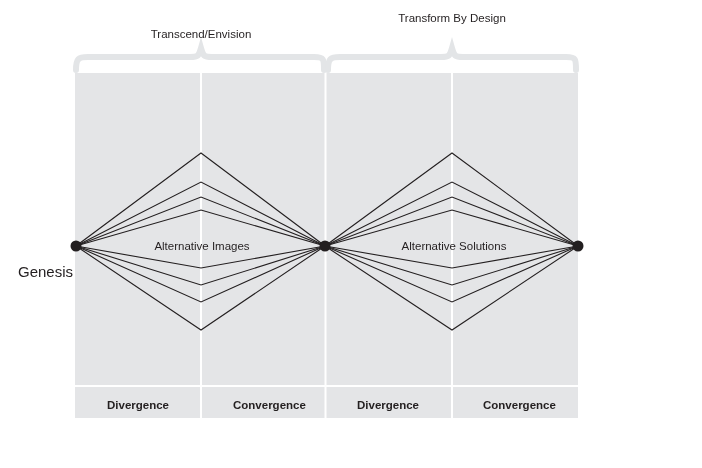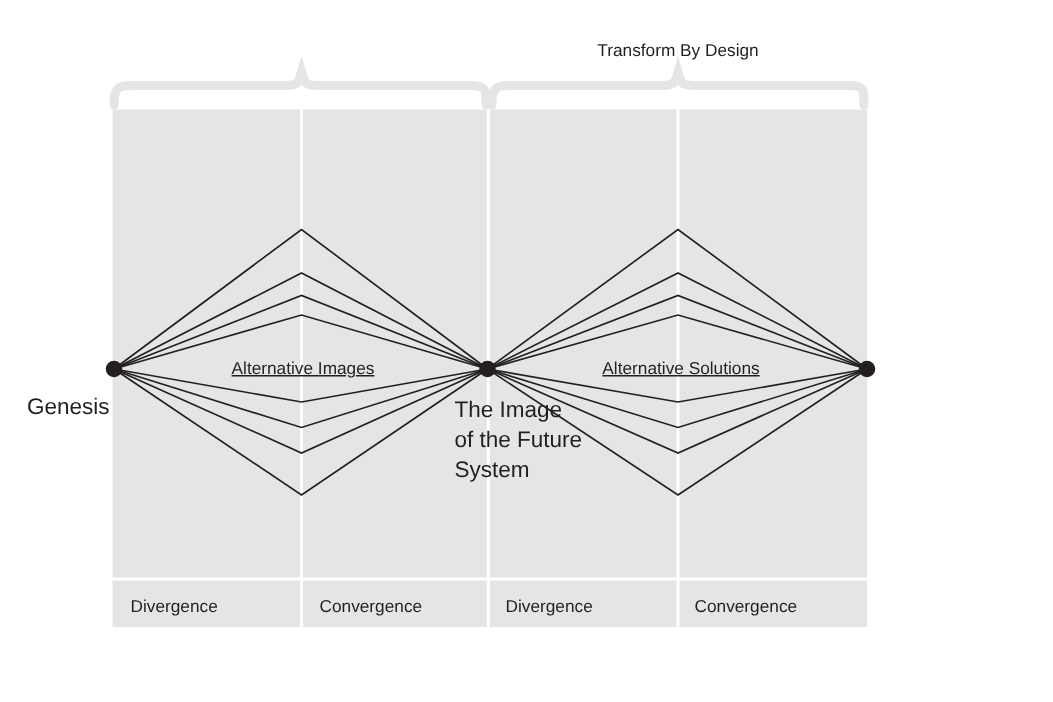--- a/index.html
+++ b/index.html
@@ -38,30 +38,30 @@
   }
   .phase-title {
     font-size: 11.5px;
     color: #231f20;
     text-align: center;
   }
   .lens-label {
     font-size: 11.5px;
     color: #231f20;
     text-align: center;
-    text-decoration: underline;
   }
   .node-label {
     font-size: 15px;
     color: #231f20;
   }
   .stage-label {
     font-size: 11.5px;
-    font-weight: normal;
+    font-weight: bold;
     color: #231f20;
+    margin-left: 20px;
   }
 </style>
 </head>
 <body>
 
 <div id="diagram-root">
 
   <svg class="diagram-svg" viewBox="0 0 702 468">
 
     <rect x="75" y="73" width="503" height="345" fill="#e4e5e7"></rect>
@@ -113,32 +113,30 @@
       <path d="M 325 246 L 452 302 L 578 246"></path>
       <path d="M 325 246 L 452 330 L 578 246"></path>
     </g>
 
     <circle cx="76" cy="246" r="5.5" fill="#231f20"></circle>
     <circle cx="325" cy="246" r="5.5" fill="#231f20"></circle>
     <circle cx="578" cy="246" r="5.5" fill="#231f20"></circle>
 
   </svg>
 
+  <div class="label phase-title" style="left:75px; top:27px; width:252px;">Transcend/Envision</div>
 
-  <div class="label phase-title" style="left:326px; top:27px; width:252px;">Transform By Design</div>
+  <div class="label phase-title" style="left:326px; top:11px; width:252px;">Transform By Design</div>
 
   <div class="label lens-label" style="left:118px; top:239px; width:168px;">Alternative Images</div>
 
   <div class="label lens-label" style="left:370px; top:239px; width:168px;">Alternative Solutions</div>
 
   <div class="label node-label" style="left:18px; top:262px;">Genesis</div>
 
-  <div class="label node-label" style="left:303px; top:264px;">The Image
-of the Future
-System</div>
 
 
   <div class="label stage-label" style="left:87px; top:398px;">Divergence</div>
 
   <div class="label stage-label" style="left:213px; top:398px;">Convergence</div>
 
   <div class="label stage-label" style="left:337px; top:398px;">Divergence</div>
 
   <div class="label stage-label" style="left:463px; top:398px;">Convergence</div>
 

